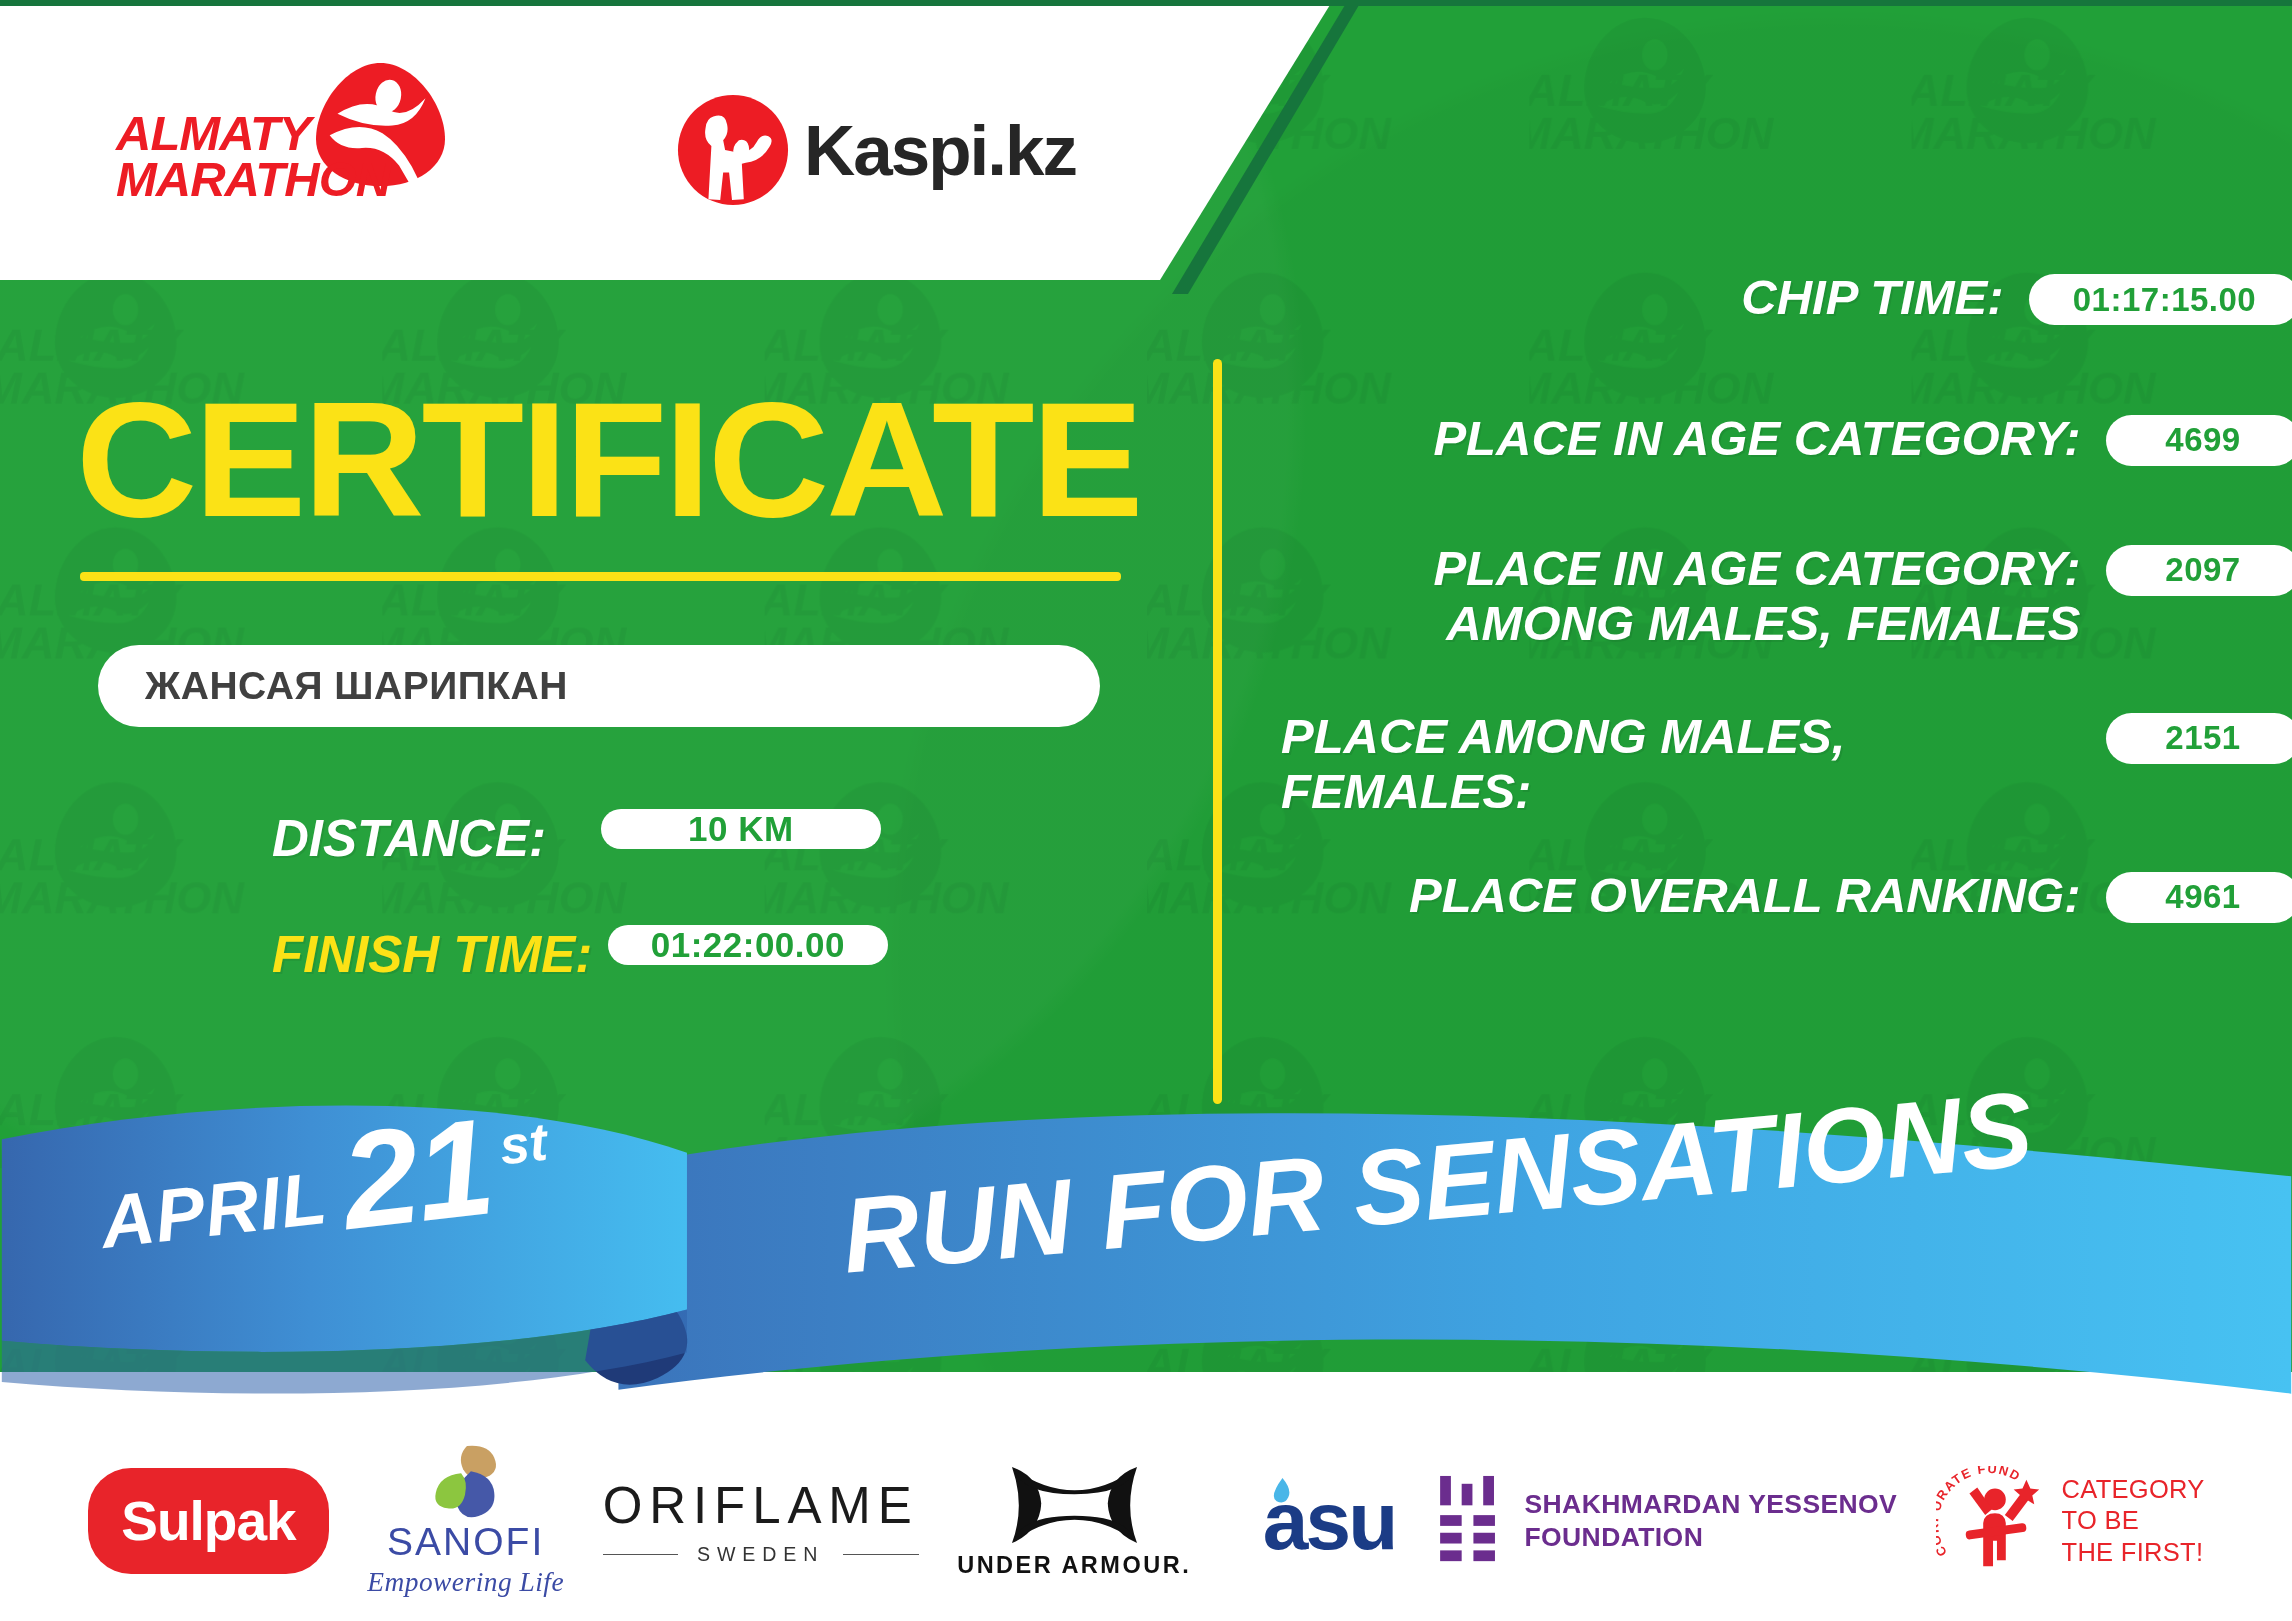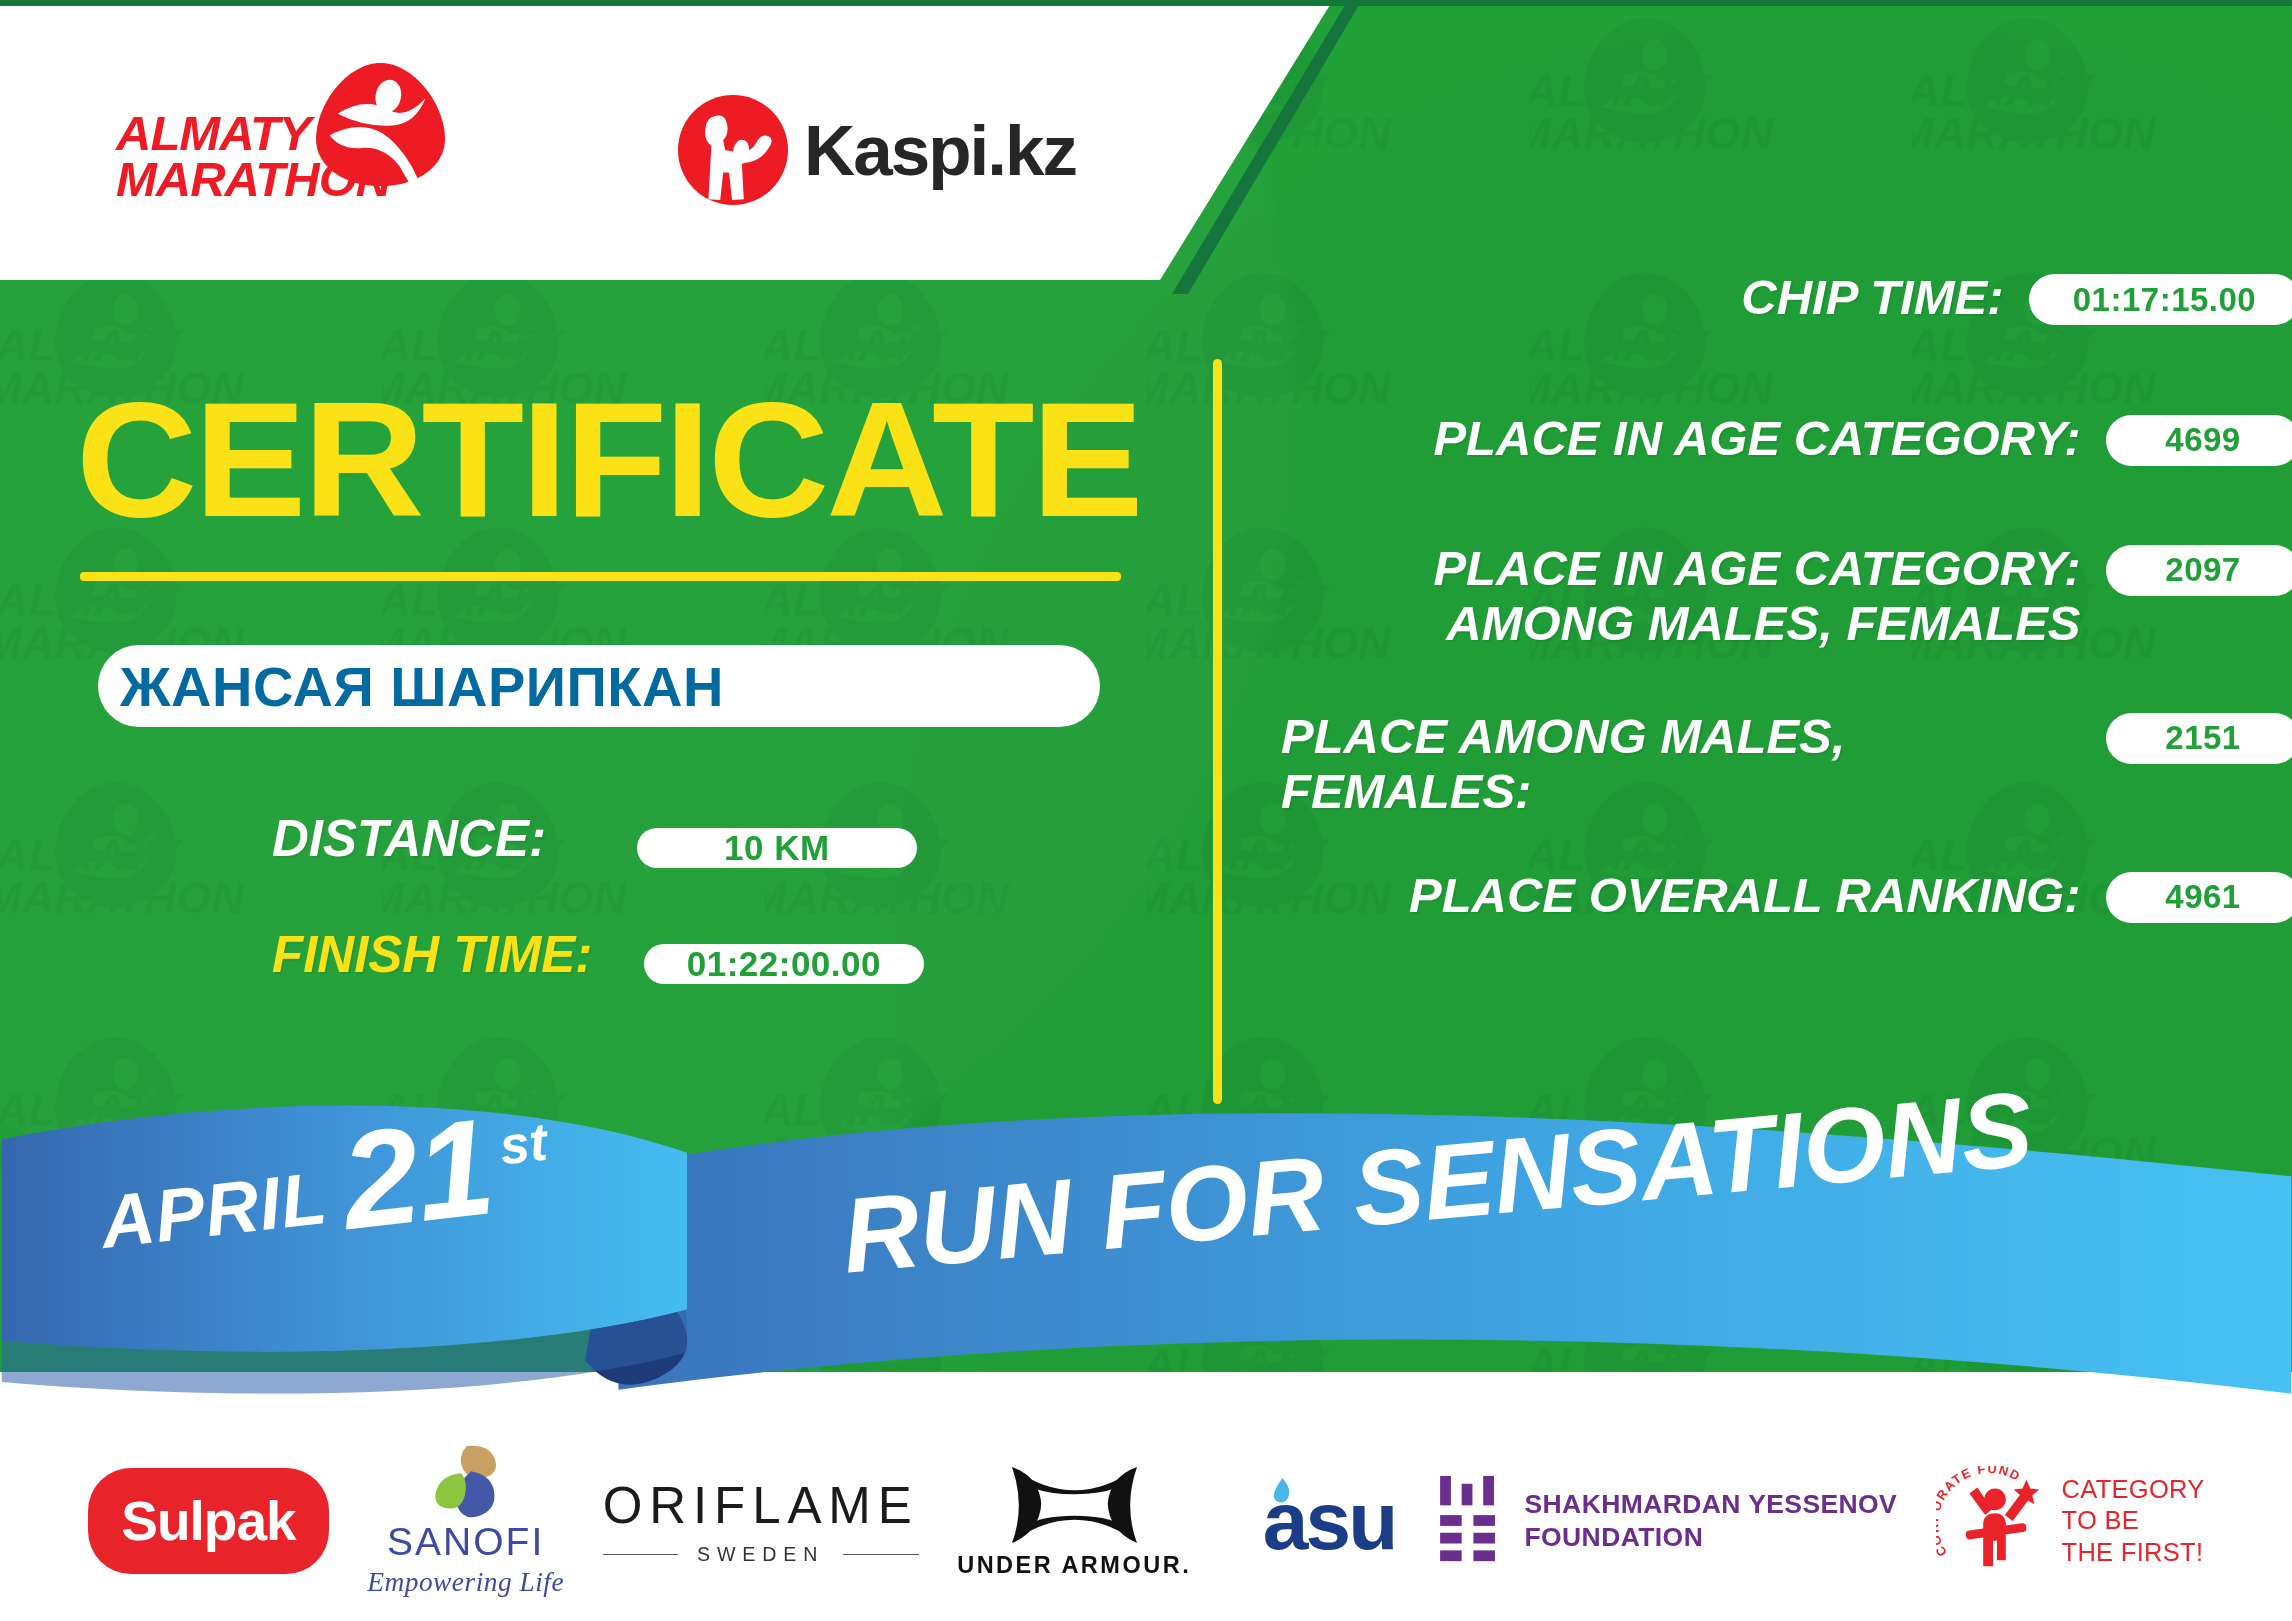--- a/index.html
+++ b/index.html
@@ -84,26 +84,26 @@
   .title-rule{
     position:absolute;left:80px;top:292px;width:1041px;height:8.8px;
     background:#fbe216;border-radius:3.9px;
   }
   .name-pill{
     position:absolute;left:98px;top:365px;width:1002px;height:82px;
     background:#ffffff;border-radius:41px;
     display:flex;align-items:center;
   }
   .name-text{
-    margin-left:22px;
-    font-family:"Liberation Sans", sans-serif;
-    font-weight:bold;font-size:56px;color:#0369a1;letter-spacing:0.5px;
-  }
-
-  .lrow{position:absolute;display:flex;align-items:flex-end;gap:36px;}
+    margin-left:47px;
+    font-family:"Liberation Sans", sans-serif;
+    font-weight:bold;font-size:39px;color:#404040;letter-spacing:0.5px;
+  }
+
+  .lrow{position:absolute;display:flex;align-items:flex-start;}
   .lrow .lbl{
     font-family:"Liberation Sans", sans-serif;
     font-weight:bold;font-style:italic;font-size:51px;letter-spacing:0px;
     text-shadow:2px 2px 0 rgba(0,0,0,.07);
   }
   .lbl.white{color:#ffffff;}
   .lbl.yellow{color:#fbe216;}
   .val-pill{
     background:#fff;border-radius:29px;height:40px;min-width:280px;
     display:flex;align-items:center;justify-content:center;

